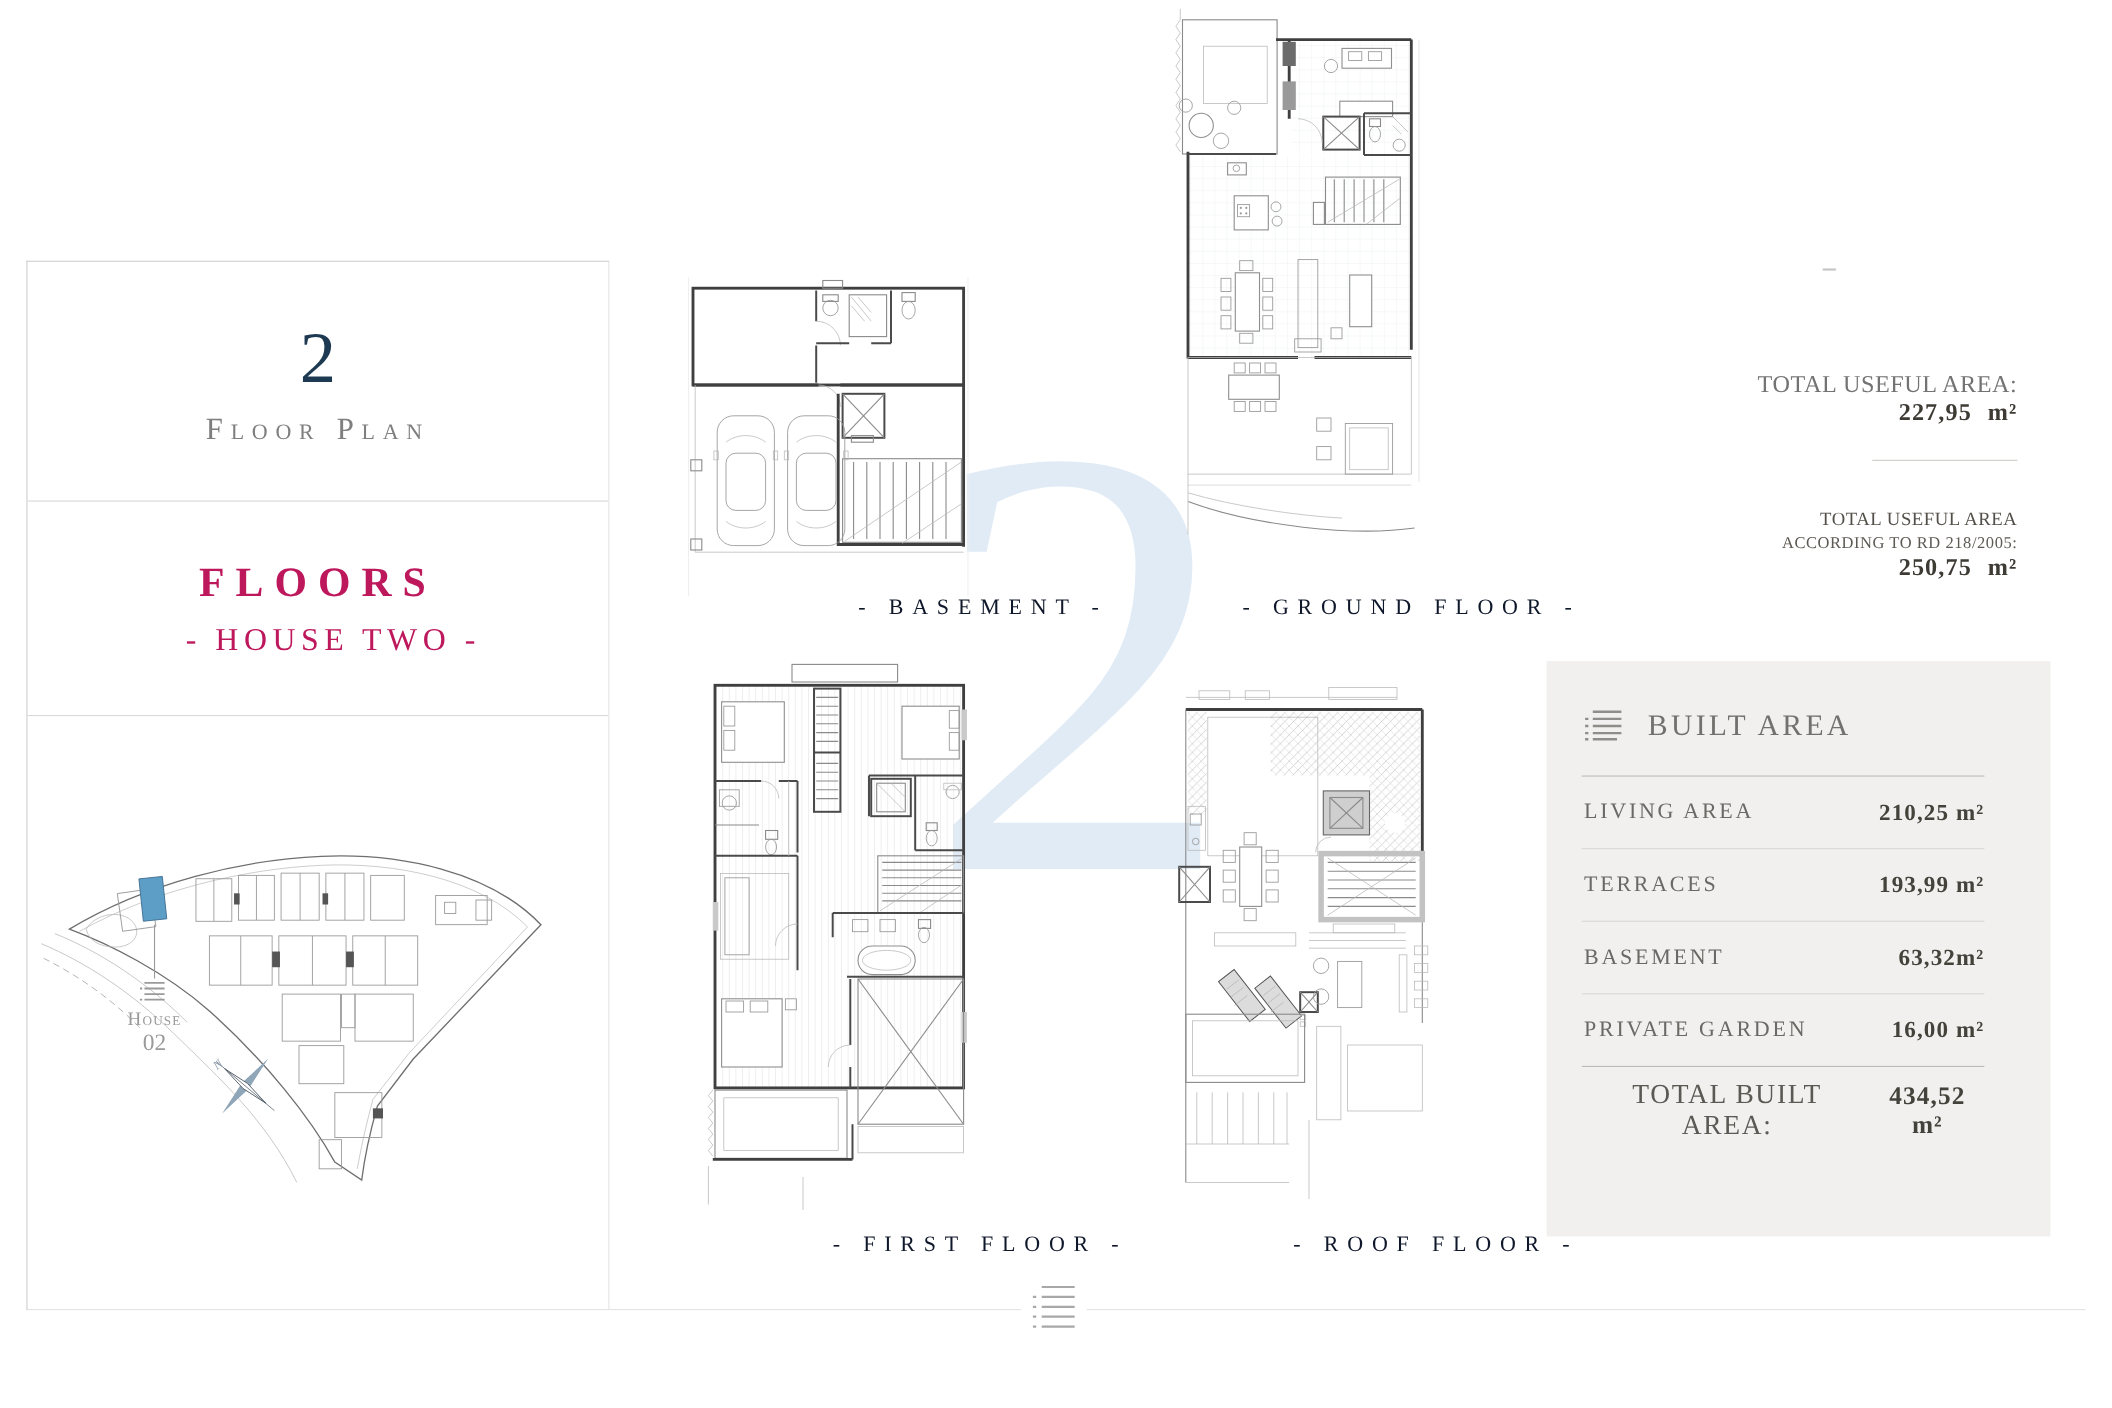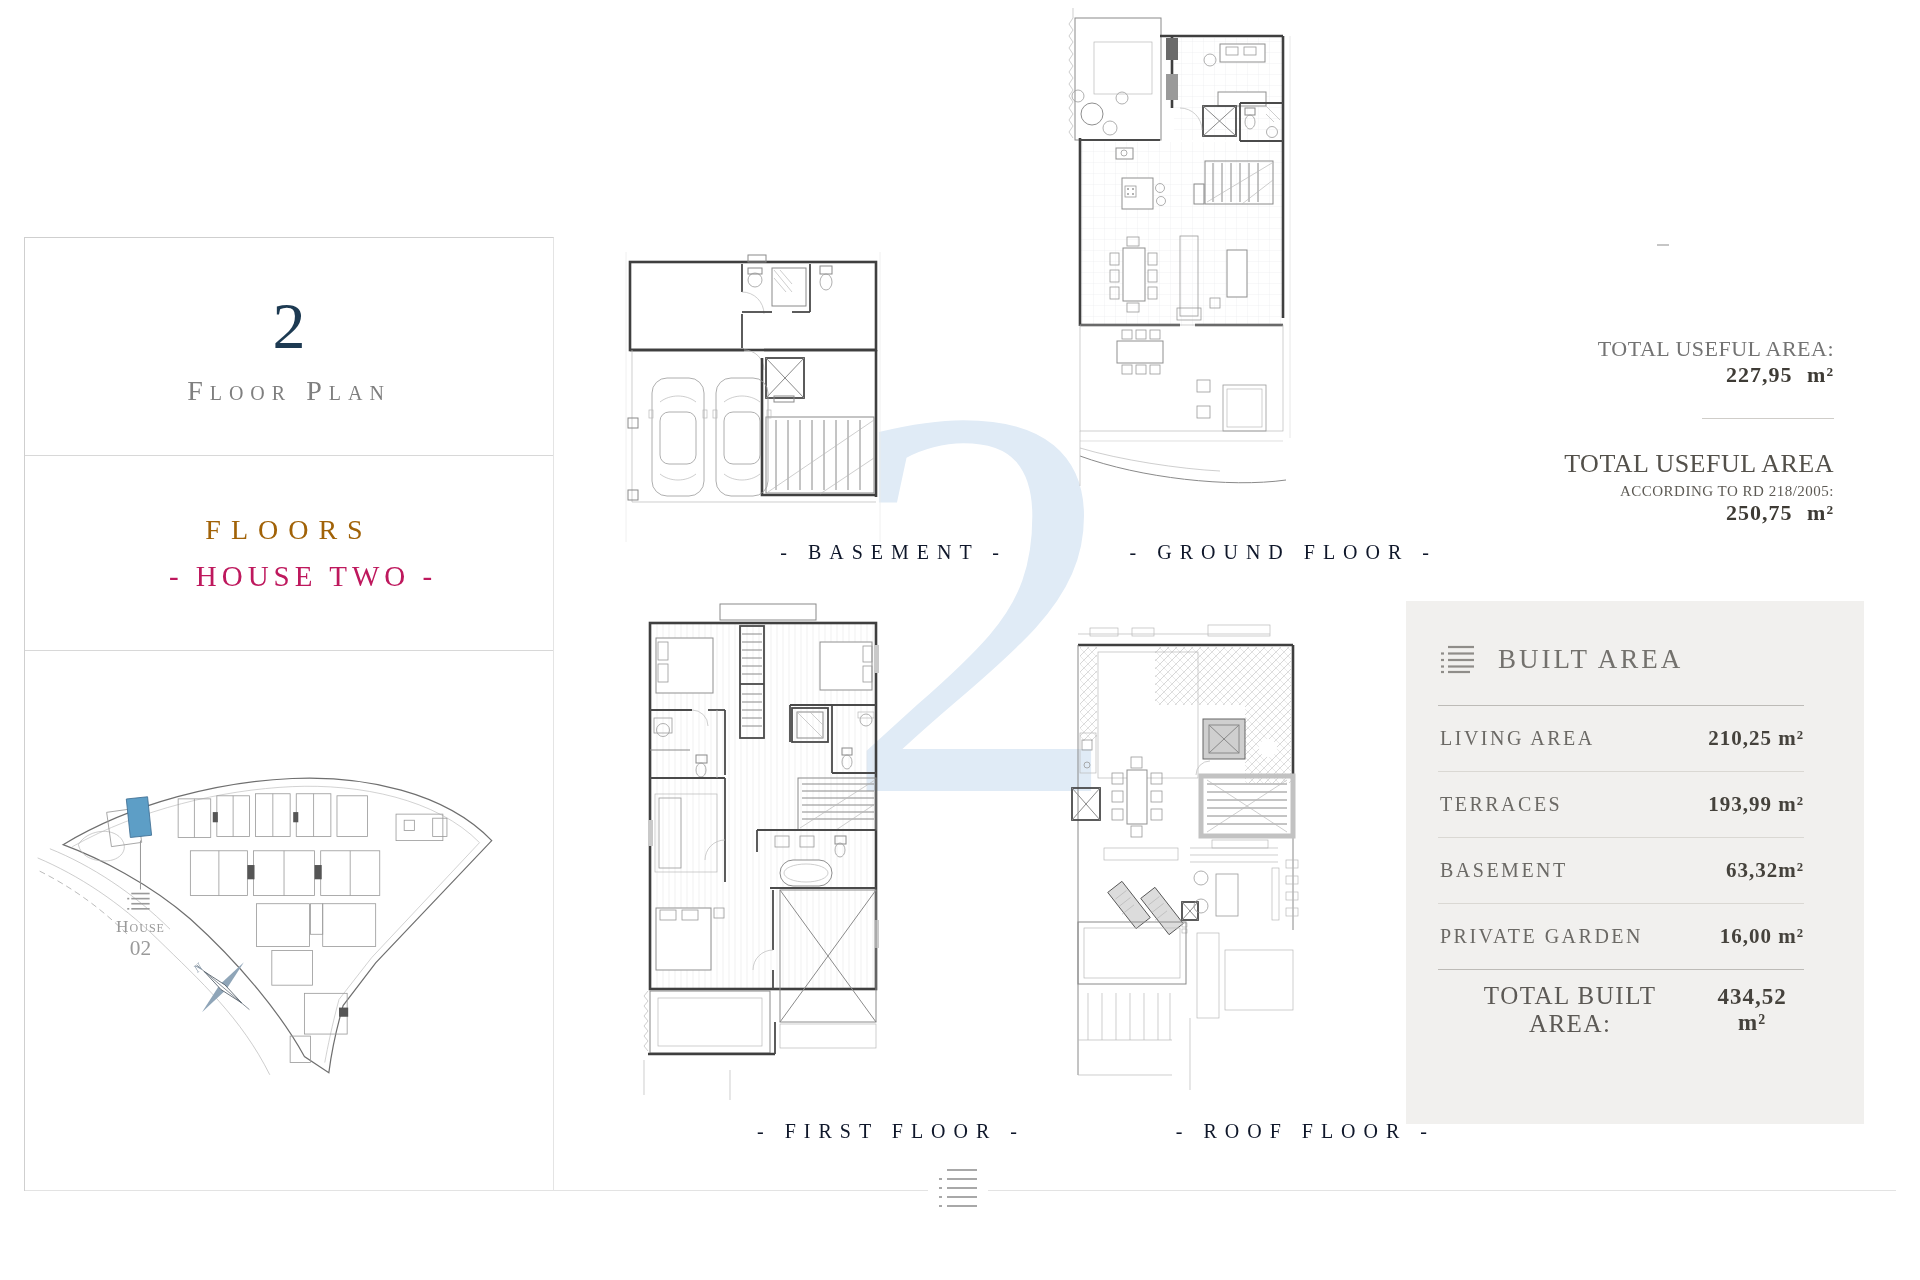--- a/index.html
+++ b/index.html
@@ -11,35 +11,35 @@
   
   .sidebar{position:absolute;left:24px;top:237px;width:528px;height:953px;
            border-left:1px solid #cfcfcf;border-right:1px solid #e4e4e4;border-top:1px solid #cfcfcf;
            z-index:2;background:transparent;}
   .sb-sec1{height:217px;border-bottom:1px solid #d8d8d8;display:flex;flex-direction:column;
            align-items:center;justify-content:center;}
   .sb-number{font-size:66px;color:#1d3a52;line-height:1;margin-top:6px;}
   .sb-subtitle{font-size:28px;color:#7f7f7f;letter-spacing:7px;font-variant:small-caps;margin-top:16px;}
   .sb-sec2{height:194px;border-bottom:1px solid #d8d8d8;display:flex;flex-direction:column;
            align-items:center;justify-content:center;}
-  .sb-floors{font-size:28px;color:#a16207;letter-spacing:10px;font-weight:normal;}
+  .sb-floors{font-size:38px;color:#be185d;letter-spacing:10px;font-weight:bold;}
   .sb-house{font-size:29px;color:#be185d;letter-spacing:5px;margin-top:14px;margin-left:28px;}
   .sb-sec3{position:relative;height:540px;}
   .siteplan{position:absolute;left:12px;top:100px;}
   
   .plan-label{position:absolute;width:500px;text-align:right;font-size:20px;letter-spacing:8px;
               color:#0f172a;z-index:3;white-space:nowrap;}
   
   .plan{position:absolute;z-index:2;}
   
   .stats{position:absolute;right:86px;top:336px;width:360px;text-align:right;z-index:2;}
   .st-label{font-size:22px;color:#737373;letter-spacing:0.5px;}
   .st-value{font-size:22px;font-weight:bold;color:#3e3b35;word-spacing:8px;letter-spacing:1px;}
   .st-hr{width:132px;border:none;border-top:1px solid #cfcdc9;margin:30px 0 0 auto;}
-  .st-label2{font-size:26px;color:#53504a;margin-top:30px;letter-spacing:0.5px;}
+  .st-label2{font-size:17px;color:#53504a;margin-top:43px;letter-spacing:0.5px;}
   .st-sub{font-size:15px;color:#5d5a54;margin-top:4px;letter-spacing:0.5px;}
   
   .built-panel{position:absolute;left:1406px;top:601px;width:458px;height:523px;background:#f1f0ee;z-index:2;text-align:center;}
   .bp-header{height:104px;display:flex;align-items:center;padding:12px 60px 0 34px;box-sizing:border-box;}
   .bp-title{font-size:27px;color:#73716d;letter-spacing:3px;margin-left:22px;}
   .bp-div{border:none;border-top:1px solid #bdbbb7;margin:0 60px 0 32px;}
   .bp-div.light{border-top:1px solid #dad8d3;}
   .bp-row{height:65px;display:flex;align-items:center;justify-content:space-between;
           padding:0 60px 0 34px;}
   .bp-label{font-size:20px;color:#6b6965;letter-spacing:2.5px;}

